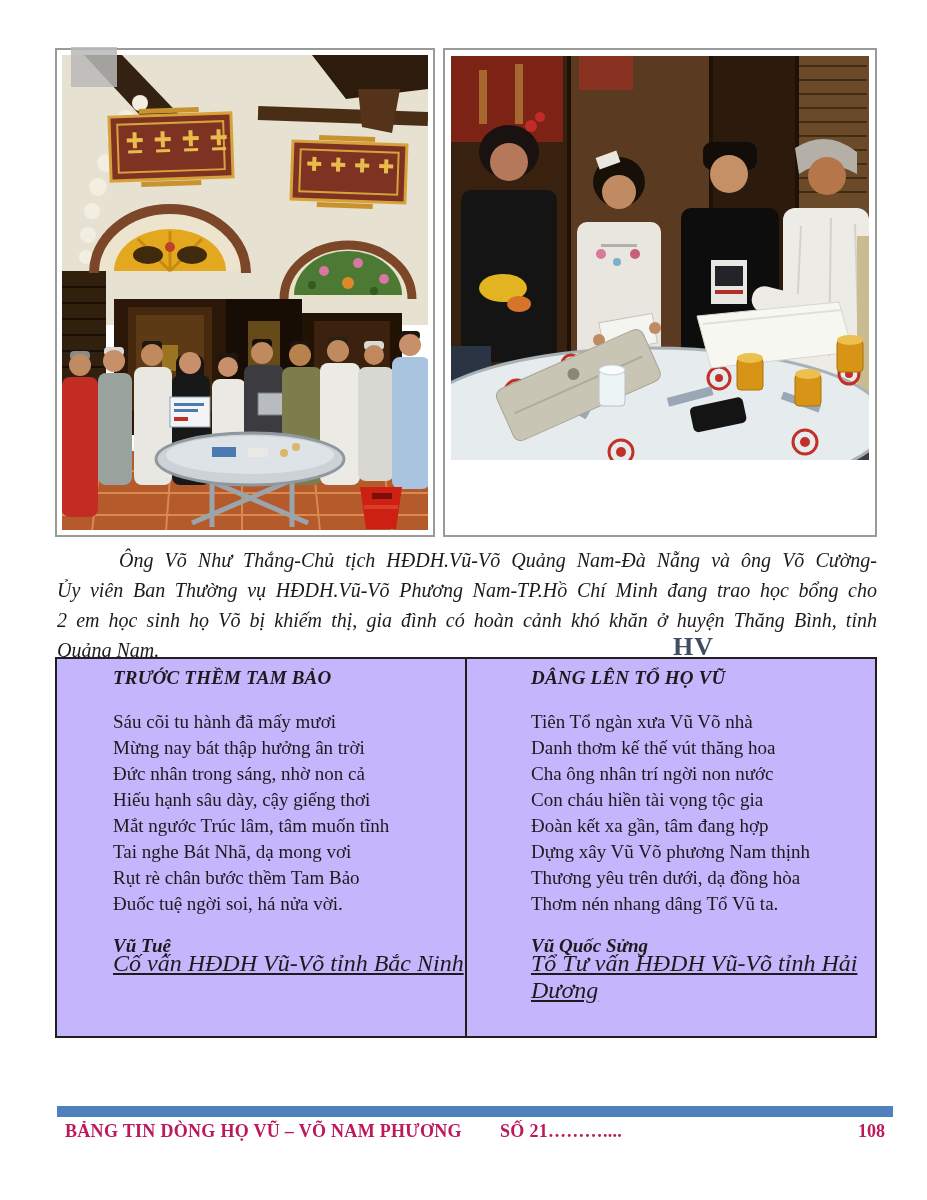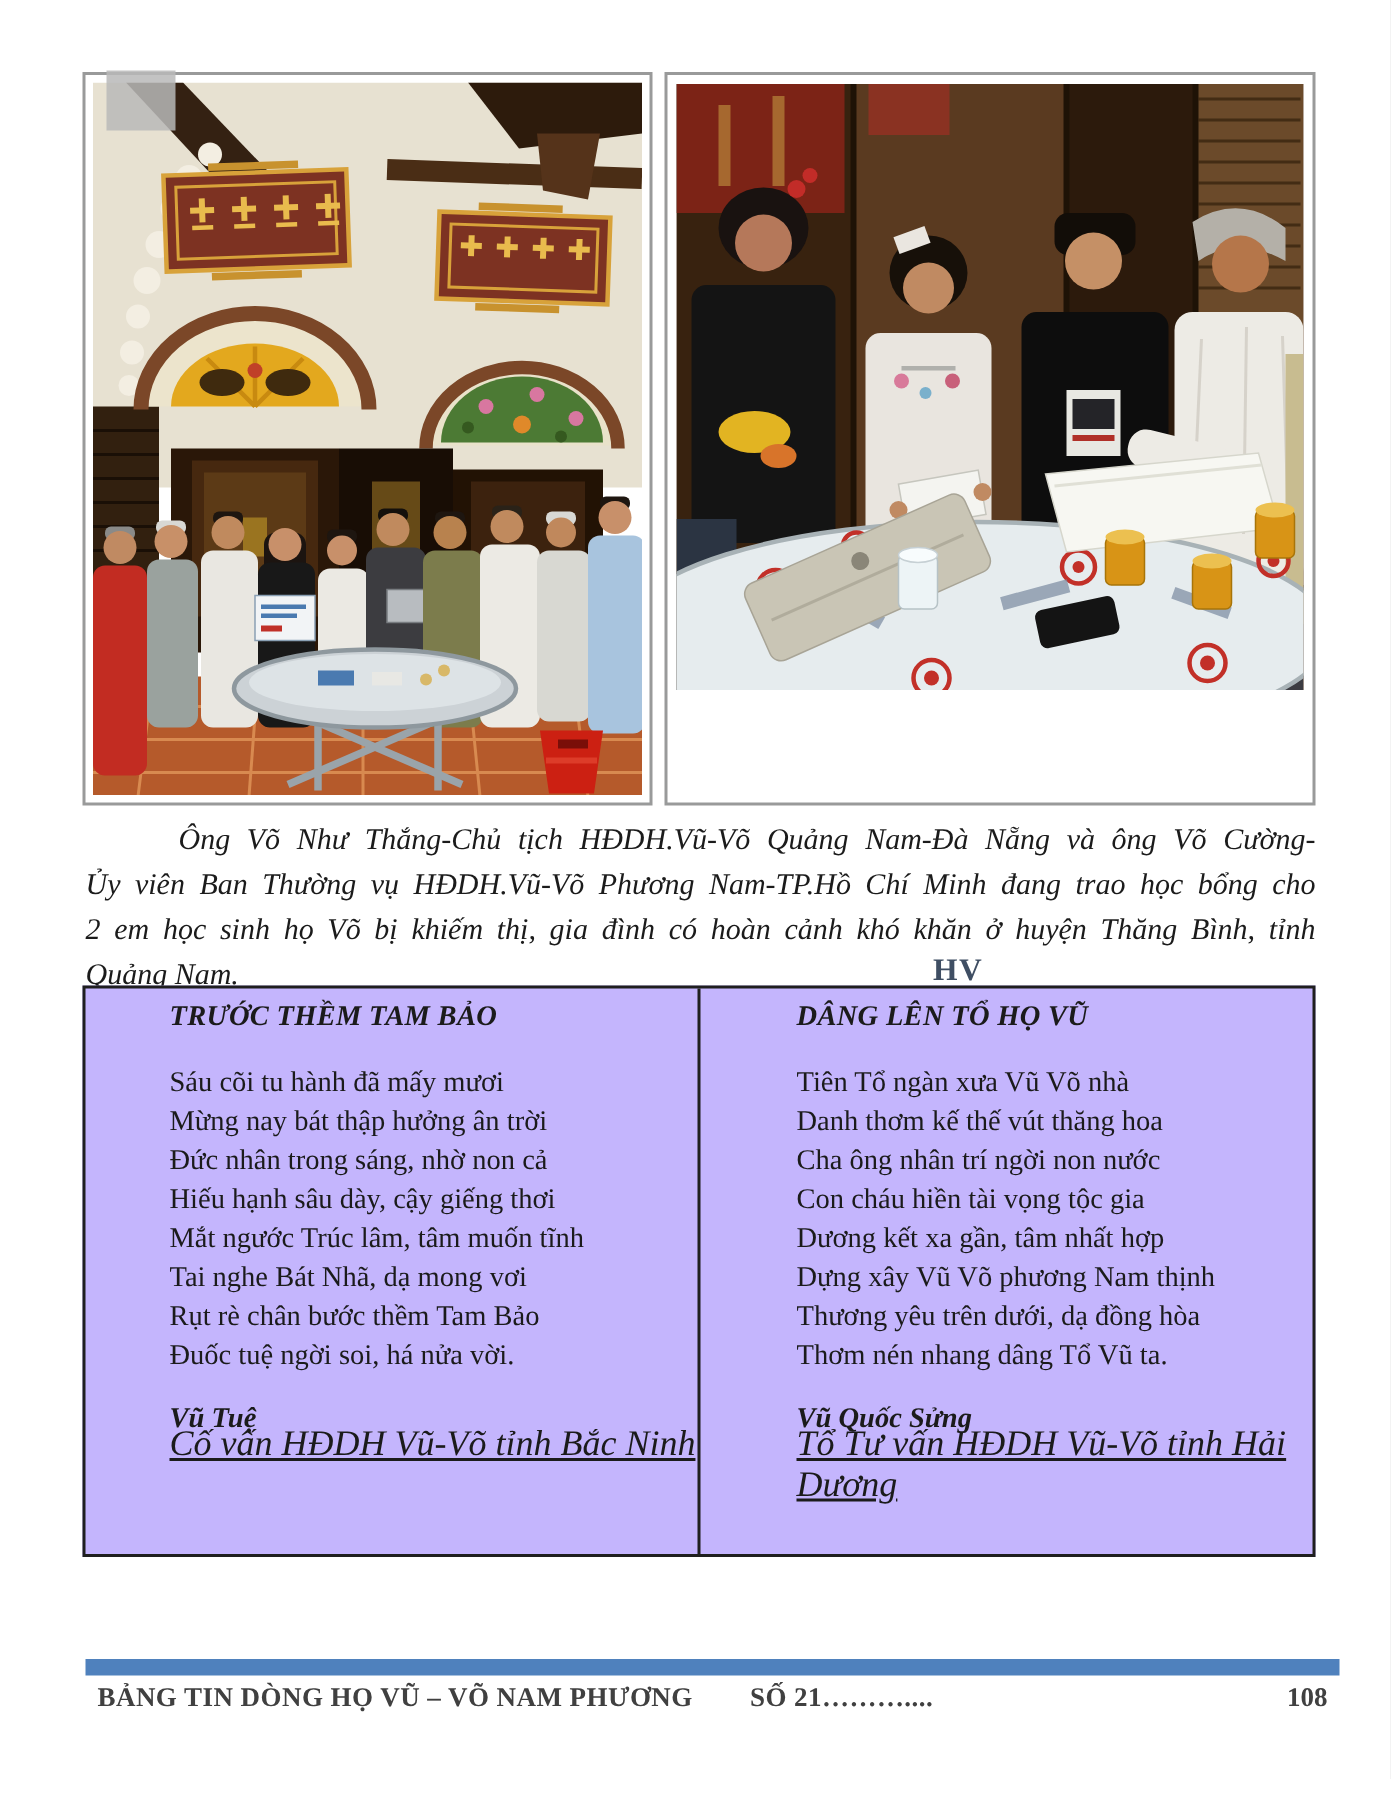--- a/index.html
+++ b/index.html
@@ -24,41 +24,41 @@
   }
   
   .caption { position:absolute; left:57px; top:544px; width:820px;
     font-style:italic; font-size:20px; line-height:29px; }
   .cap-line { position:absolute; left:0; width:820px; height:30px;
     text-align:justify; text-align-last:justify; white-space:nowrap; }
   .cap-line.l1 { top:2px;  padding-left:62px; }
   .cap-line.l2 { top:32px; }
   .cap-line.l3 { top:62px; }
   .cap-line.l4 { top:92px; text-align:left; text-align-last:left; }
-  .hv { position:absolute; left:565px; top:88px; font-style:normal; font-weight:bold;
-    font-size:21px; color:#3f4e63; letter-spacing:1px; }
+  .hv { position:absolute; left:616px; top:88px; font-style:normal; font-weight:bold;
+    font-size:26px; color:#3f4e63; letter-spacing:1px; }
   
   .poem-box { position:absolute; left:55px; top:657px; width:822px; height:381px;
     border:2px solid #1f1f1f; background:#c4b5fd; }
   .poem-divider { position:absolute; left:408px; top:0; width:2px; height:100%;
     background:#1f1f1f; }
   .poem-title { position:absolute; top:8px; font-weight:bold; font-style:italic;
     font-size:19px; letter-spacing:.2px; }
   .poem-lines { position:absolute; top:50px; font-size:19px;
     line-height:26px; }
   .poem-author { position:absolute; top:276px; font-weight:bold; font-style:italic;
     font-size:19px; }
   .poem-affil { position:absolute; top:291px; font-style:italic; font-size:24px;text-decoration:underline; }
   .col-l { left:56px; }
   .col-r { left:474px; }
   
   .footer-bar { position:absolute; left:57px; top:1106px; width:836px; height:11px;
     background:#4f81bd; }
   .footer-row { position:absolute; left:57px; top:1121px; width:830px; height:26px;
-    font-weight:bold; font-size:18px; color:#404040; }
+    font-weight:bold; font-size:18px; color:#be185d; }
   .footer-title { position:absolute; left:8px; top:0; letter-spacing:.3px; }
   .footer-issue { position:absolute; left:443px; top:0; letter-spacing:.3px; }
   .footer-page  { position:absolute; right:2px; top:0; }
 </style>
 </head>
 <body>
 
 <div class="page">
 
   <div class="photo-frame frame-left">
@@ -420,21 +420,21 @@
     </div>
     <div class="poem-author col-l">Vũ Tuệ</div>
     <div class="poem-affil col-l">Cố vấn HĐDH Vũ-Võ tỉnh Bắc Ninh</div>
 
     <div class="poem-title col-r">DÂNG LÊN TỔ HỌ VŨ</div>
     <div class="poem-lines col-r">
       <div>Tiên Tổ ngàn xưa Vũ Võ nhà</div>
       <div>Danh thơm kế thế vút thăng hoa</div>
       <div>Cha ông nhân trí ngời non nước</div>
       <div>Con cháu hiền tài vọng tộc gia</div>
-      <div>Dương kết xa gần, tâm nhất hợp</div>
+      <div>Đoàn kết xa gần, tâm đang hợp</div>
       <div>Dựng xây Vũ Võ phương Nam thịnh</div>
       <div>Thương yêu trên dưới, dạ đồng hòa</div>
       <div>Thơm nén nhang dâng Tổ Vũ ta.</div>
     </div>
     <div class="poem-author col-r">Vũ Quốc Sửng</div>
     <div class="poem-affil col-r">Tổ Tư vấn HĐDH Vũ-Võ tỉnh Hải Dương</div>
   </div>
 
   <div class="footer-bar"></div>
   <div class="footer-row">

